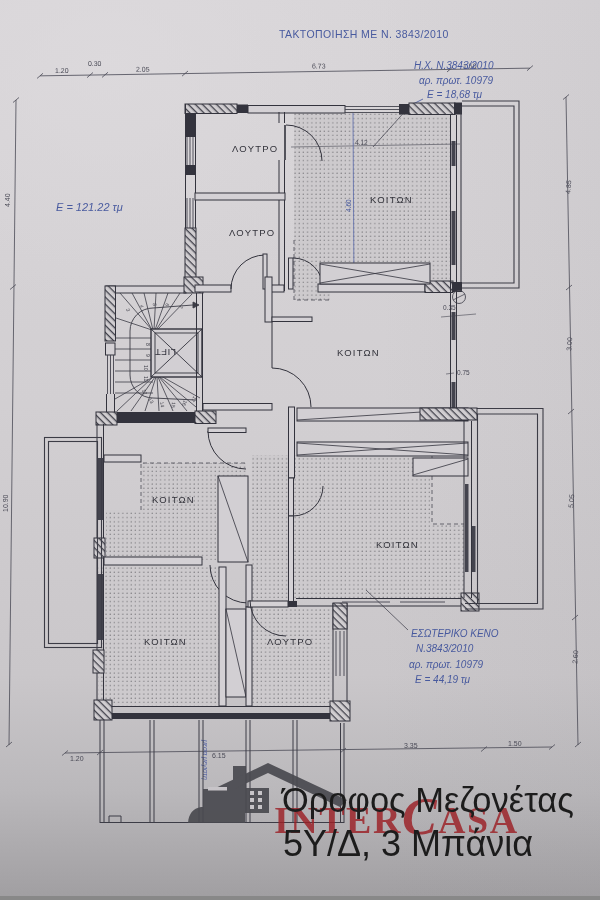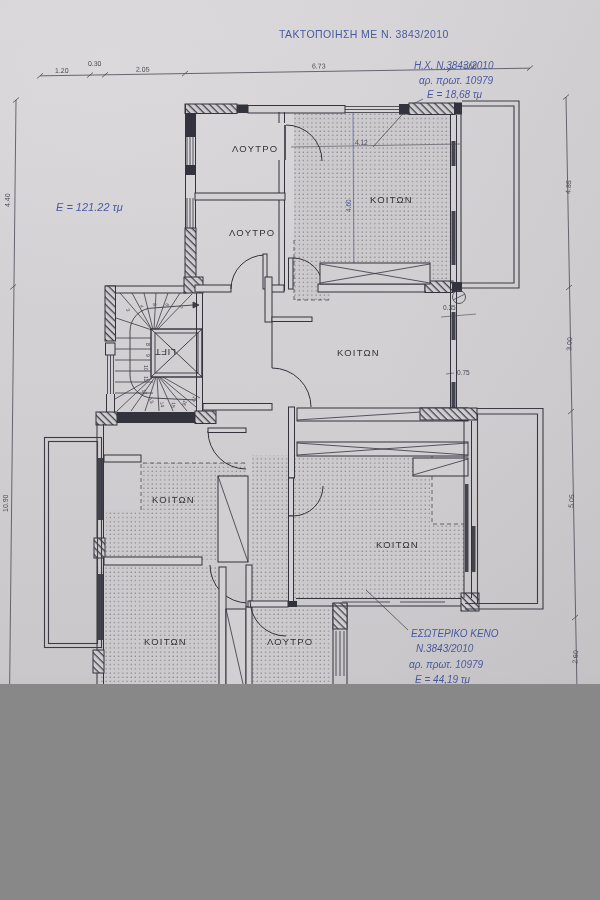--- a/index.html
+++ b/index.html
@@ -1,16 +1,16 @@
 <!DOCTYPE html>
 <html><head>
 <meta charset="utf-8">
 <style>
 html,body{margin:0;padding:0;background:#888;}
-#page{width:600px;height:684px;position:relative;overflow:hidden;font-family:"Liberation Sans",sans-serif;}
+#page{width:600px;height:896px;position:relative;overflow:hidden;font-family:"Liberation Sans",sans-serif;}
 #page svg{filter:blur(0.33px);}
 </style>
 </head>
 <body>
 <div id="page">
 <svg width="600" height="900" viewBox="0 0 600 900">
 <defs>
 <linearGradient id="paperg" x1="0" y1="0" x2="0" y2="1">
 <stop offset="0" stop-color="#d8d5d8"></stop>
 <stop offset="0.45" stop-color="#d2cfd2"></stop>

